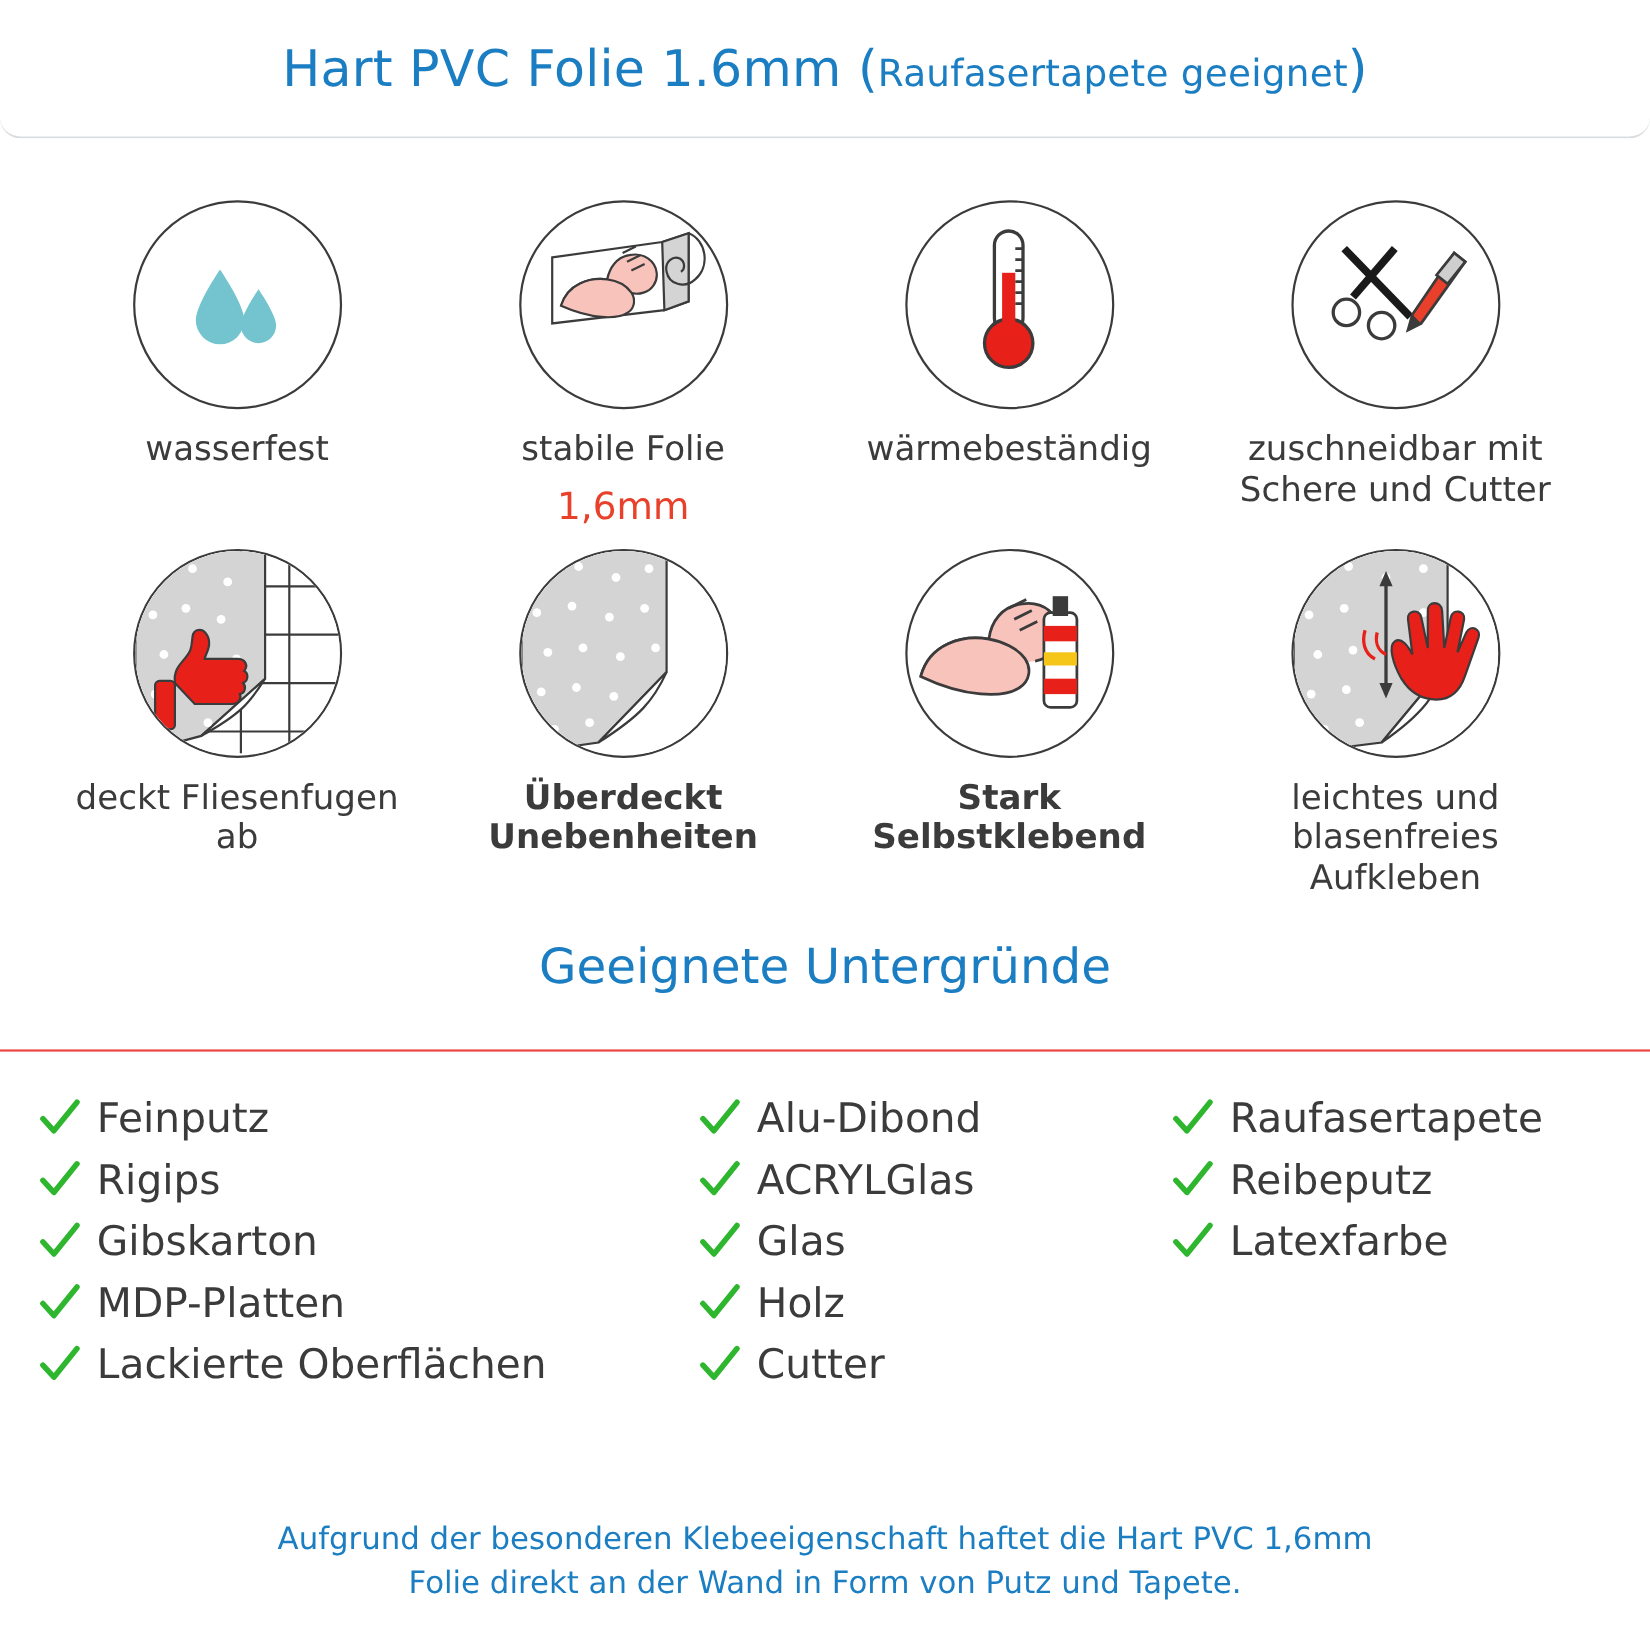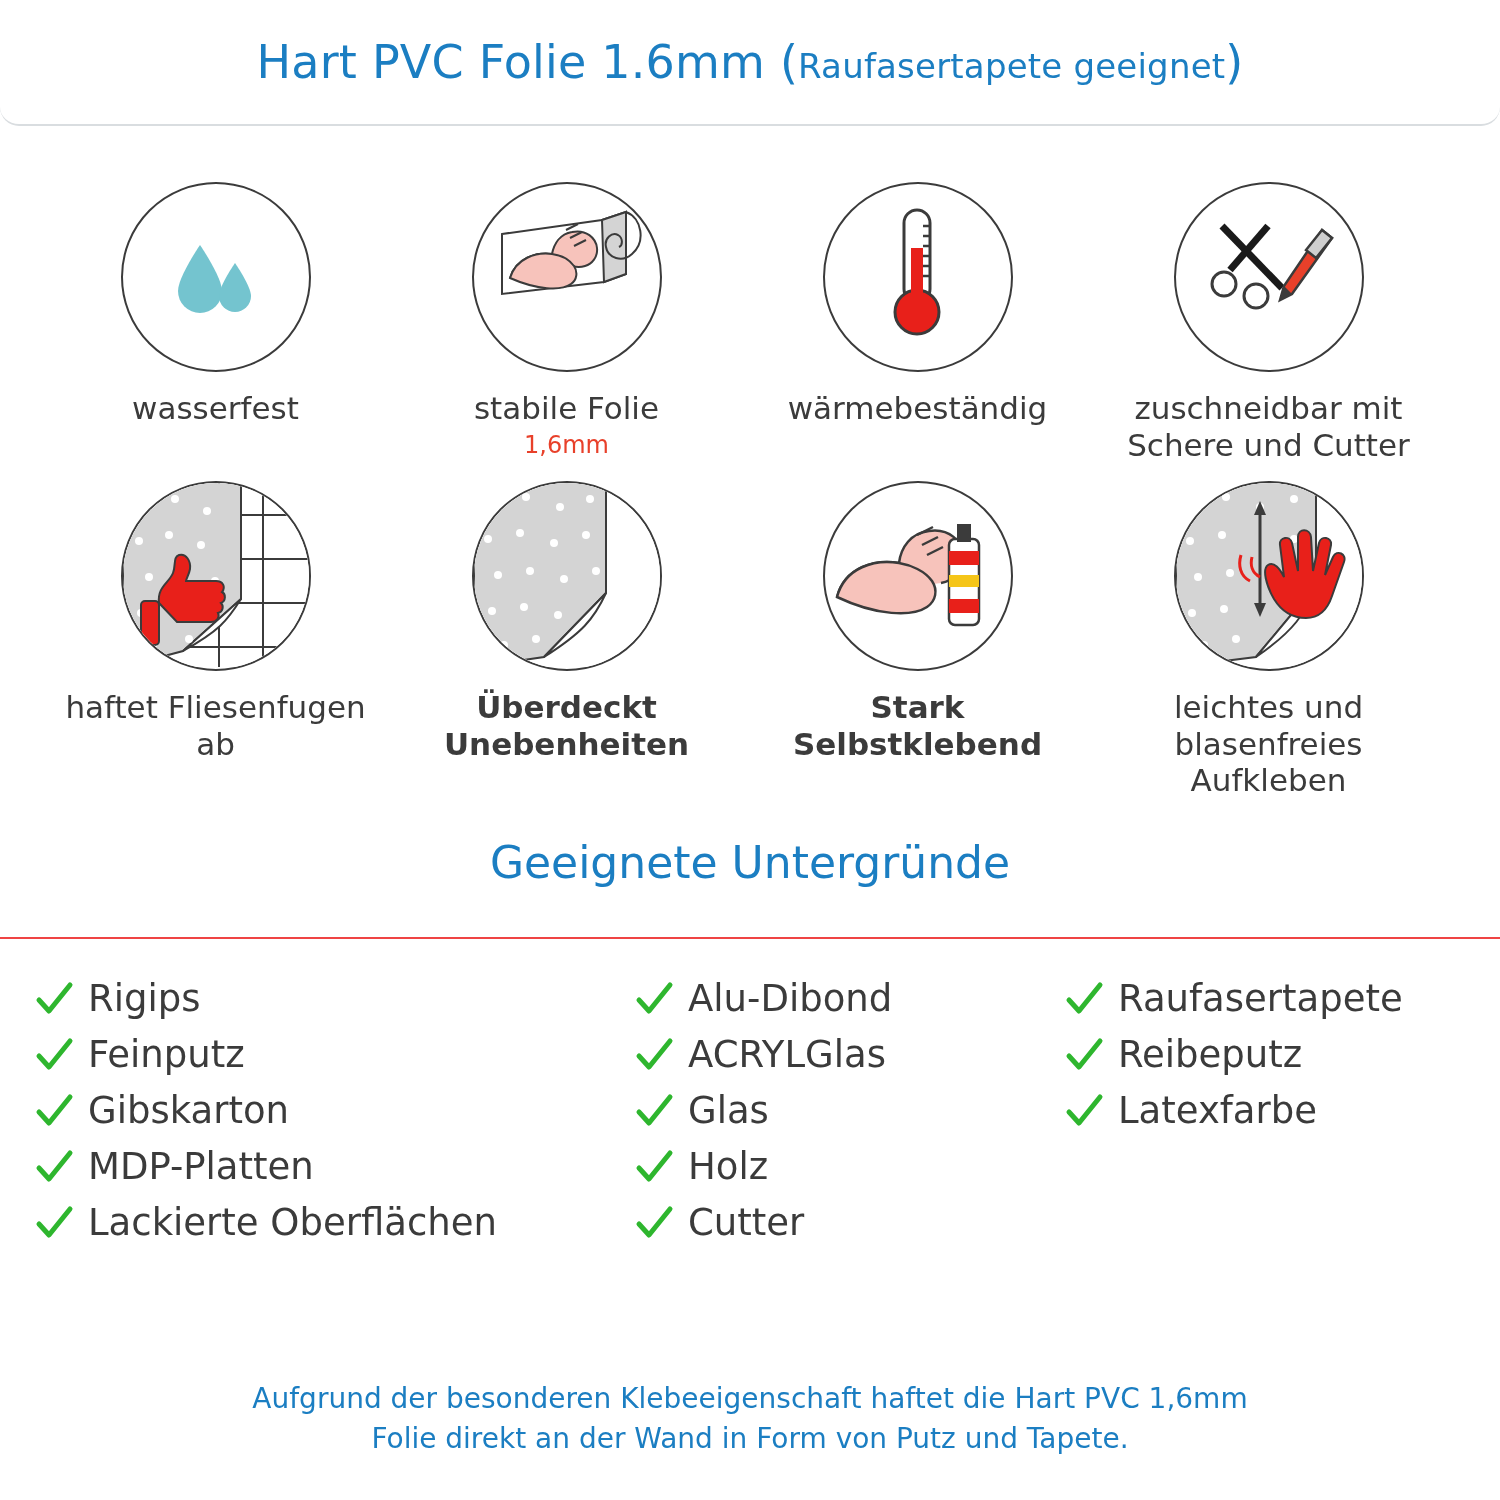--- a/index.html
+++ b/index.html
@@ -79,22 +79,22 @@
     line-height: 1.18;
     color: #3b3b3b;
     max-width: 330px;
   }
   .caption.bold {
     font-weight: bold;
   }
   .caption .red {
     display: block;
     color: #e8402a;
-    font-size: 24px;
-    margin-top: 4px;
+    font-size: 34px;
+    margin-top: 14px;
   }
 
   
   .section-title-wrap {
     margin-top: 38px;
     height: 100px;
     display: flex;
     align-items: flex-start;
     justify-content: center;
     border-bottom: 2px solid #ef4444;
@@ -273,21 +273,21 @@
                 <circle cx="66" cy="158" r="4"></circle>
             </g>
             <g transform="translate(20,78)">
               <path d="M16 44 c-2 -16 10 -20 14 -30 c3 -8 0 -16 6 -18 c7 -2 12 6 11 14 c-1 6 -4 10 -4 12 l30 0 c7 0 10 6 6 11 c4 2 4 9 -1 11 c3 3 2 9 -3 10 c2 4 -1 9 -7 9 l-34 0 Z" fill="#e8201a" stroke="#3b3b3b" stroke-width="2"></path>
               <rect x="-2" y="42" width="18" height="44" rx="4" fill="#e8201a" stroke="#3b3b3b" stroke-width="2"></rect>
             </g>
           </svg>
         </span>
       </div>
       <div class="caption">
-        <span>haftet Fliesenfugen ab</span>
+        <span>deckt Fliesenfugen ab</span>
       </div>
     </div>
 
     <div class="feature">
       <div class="circle">
         <span>
           <svg width="186" height="186" viewBox="0 0 186 186">
             <rect x="0" y="0" width="186" height="186" fill="#ffffff"></rect>
             <path d="M0 0 L132 0 L132 112 L70 176 L0 186 Z" fill="#d4d4d4" stroke="#3b3b3b" stroke-width="2"></path>
             <path d="M132 112 L70 176 C108 152 120 138 132 112 Z" fill="#ffffff" stroke="#3b3b3b" stroke-width="2"></path>
@@ -390,29 +390,29 @@
 
   <div class="substrates">
     <div class="col">
       <ul>
         <li>
           <span class="check">
               <svg viewBox="0 0 40 40" width="40" height="40">
                 <path d="M5 21 L15 32 L36 6" fill="none" stroke="#2eb62e" stroke-width="5" stroke-linecap="round" stroke-linejoin="round"></path>
               </svg>
             </span>
+          <span>Feinputz</span>
+        </li>
+        <li>
+          <span class="check">
+              <svg viewBox="0 0 40 40" width="40" height="40">
+                <path d="M5 21 L15 32 L36 6" fill="none" stroke="#2eb62e" stroke-width="5" stroke-linecap="round" stroke-linejoin="round"></path>
+              </svg>
+            </span>
           <span>Rigips</span>
-        </li>
-        <li>
-          <span class="check">
-              <svg viewBox="0 0 40 40" width="40" height="40">
-                <path d="M5 21 L15 32 L36 6" fill="none" stroke="#2eb62e" stroke-width="5" stroke-linecap="round" stroke-linejoin="round"></path>
-              </svg>
-            </span>
-          <span>Feinputz</span>
         </li>
         <li>
           <span class="check">
               <svg viewBox="0 0 40 40" width="40" height="40">
                 <path d="M5 21 L15 32 L36 6" fill="none" stroke="#2eb62e" stroke-width="5" stroke-linecap="round" stroke-linejoin="round"></path>
               </svg>
             </span>
           <span>Gibskarton</span>
         </li>
         <li>

